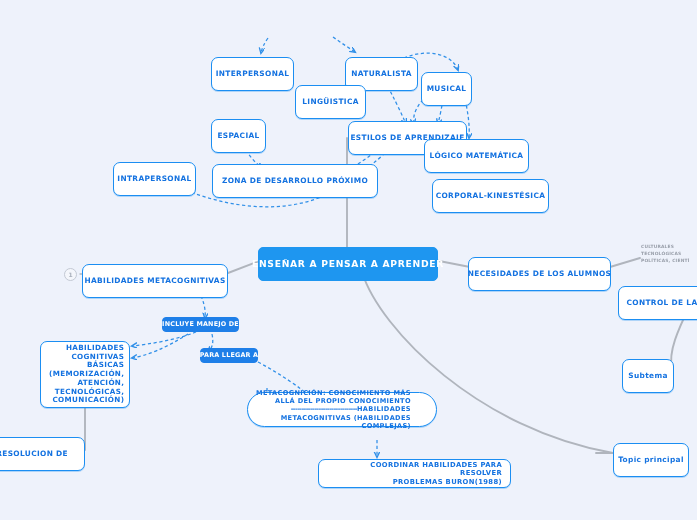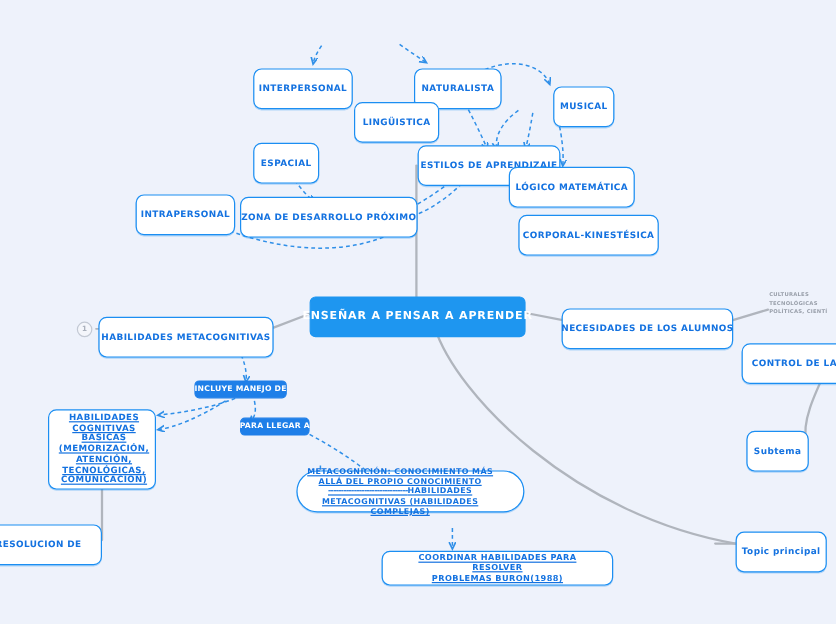--- a/index.html
+++ b/index.html
@@ -44,24 +44,23 @@
     align-items: center;
     justify-content: center;
     text-align: center;
     padding: 16px 7px;
     box-shadow: 0 1px 0 rgba(27,142,242,0.30);
     white-space: nowrap;
     z-index: 5;
   }
   .node.multiline {
     white-space: normal;
-    text-align: center;
+    text-align: right;
     justify-content: flex-start;
     line-height: 1.22;
-    text-decoration: underline;
   }
   .node.central {
     background: #1e96f0;
     border-color: #1e96f0;
     color: #ffffff;
     font-size: 9.2px;
     letter-spacing: 0.7px;
     border-radius: 5px;
     box-shadow: none;
   }
@@ -186,21 +185,21 @@
   </svg>
 
   <div class="node" style="left:211px; top:57px; width:83px; height:19px;">
     <span>INTERPERSONAL</span>
   </div>
 
   <div class="node" style="left:345px; top:57px; width:73px; height:19px;">
     <span>NATURALISTA</span>
   </div>
 
-  <div class="node" style="left:421px; top:72px; width:51px; height:19px;margin-left:40px;">
+  <div class="node" style="left:421px; top:72px; width:51px; height:19px;">
     <span>MUSICAL</span>
   </div>
 
   <div class="node" style="left:295px; top:85px; width:71px; height:19px;">
     <span>LINGÜISTICA</span>
   </div>
 
   <div class="node" style="left:211px; top:119px; width:55px; height:19px;">
     <span>ESPACIAL</span>
   </div>
@@ -210,21 +209,21 @@
   </div>
 
   <div class="node" style="left:424px; top:139px; width:105px; height:19px;">
     <span>LÓGICO MATEMÁTICA</span>
   </div>
 
   <div class="node" style="left:113px; top:162px; width:83px; height:19px;">
     <span>INTRAPERSONAL</span>
   </div>
 
-  <div class="node" style="left:200px; top:164px; width:148px; height:19px;">
+  <div class="node" style="left:212px; top:164px; width:166px; height:19px;">
     <span>ZONA DE DESARROLLO PRÓXIMO</span>
   </div>
 
   <div class="node" style="left:432px; top:179px; width:117px; height:19px;">
     <span>CORPORAL-KINESTÉSICA</span>
   </div>
 
   <div class="node central" style="left:258px; top:247px; width:180px; height:26px;">
     <span>ENSEÑAR A PENSAR A APRENDER</span>
   </div>
@@ -288,20 +287,20 @@
       <div>METACOGNICIÓN: CONOCIMIENTO MÁS</div>
       <div>ALLÁ DEL PROPIO CONOCIMIENTO</div>
       <div>
         <span class="dash-sep">-------------------------------</span><span>HABILIDADES</span>
       </div>
       <div>METACOGNITIVAS (HABILIDADES</div>
       <div>COMPLEJAS)</div>
     </div>
   </div>
 
-  <div class="node multiline" style="left:318px; top:459px; width:193px; height:29px; padding:4px 24px; font-size:6.8px;">
+  <div class="node multiline" style="left:318px; top:459px; width:193px; height:29px; padding:4px 8px; font-size:6.8px;">
     <div>
       <div>COORDINAR HABILIDADES PARA RESOLVER</div>
       <div>PROBLEMAS BURON(1988)</div>
     </div>
   </div>
 
 </div>
 
 </body></html>

